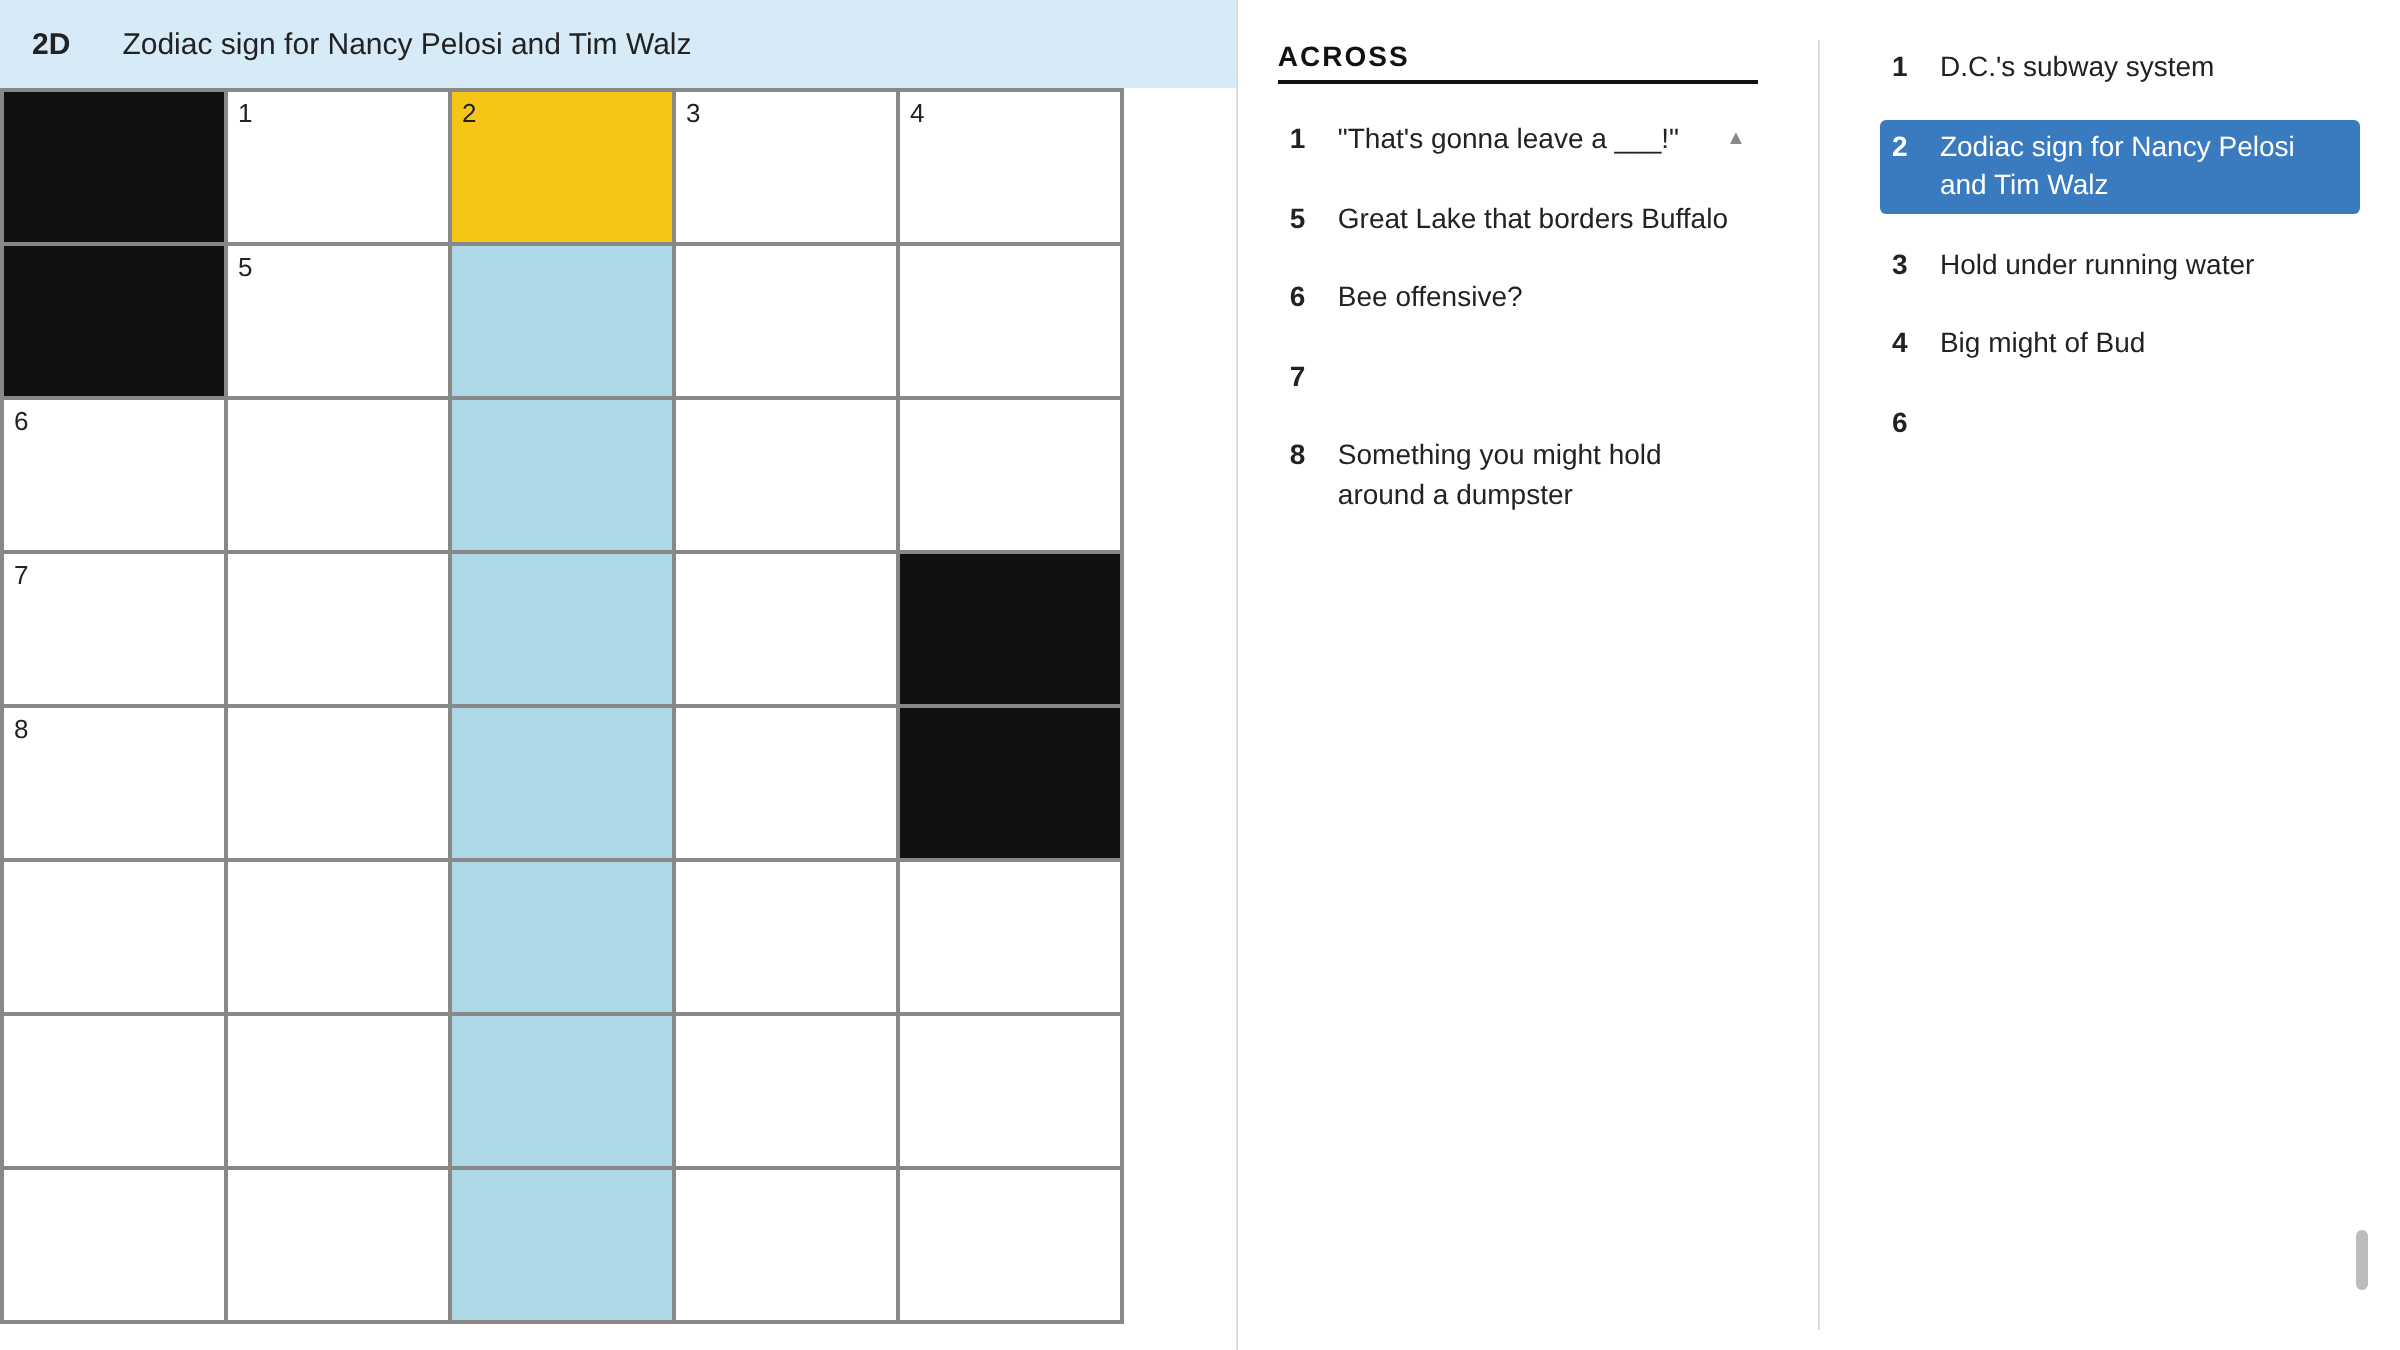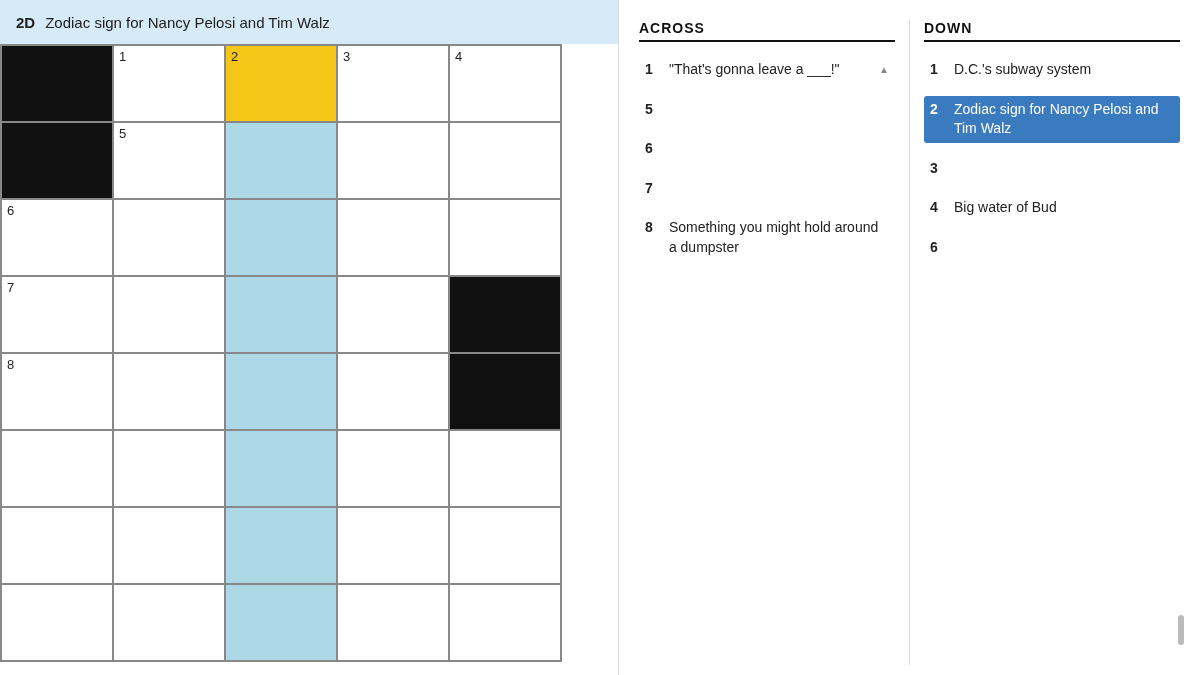--- a/index.html
+++ b/index.html
@@ -23,21 +23,21 @@
 
     .clue-bar {
       background: #d6eaf8;
       padding: 10px 16px;
       font-size: 15px;
       font-weight: normal;
       color: #222;
       min-height: 44px;
       display: flex;
       align-items: center;
-      gap: 10px;
+      gap: 26px;
     }
 
     .clue-bar-number {
       font-weight: bold;
     }
 
     .grid-wrapper {
       flex: 1;
       padding: 0;
       display: flex;
@@ -82,21 +82,21 @@
 
     
     .right-panel {
       width: 584px;
       height: 675px;
       display: flex;
       flex-direction: row;
       background: #fff;
       border-left: 1px solid #ddd;
       padding: 20px 10px 10px 10px;
-      gap: 0;
+      gap: 16px;
     }
 
     .clues-column {
       flex: 1;
       padding: 0 10px;
     }
 
     .clues-column-title {
       font-size: 14px;
       font-weight: bold;
@@ -231,51 +231,53 @@
   <div class="clues-column">
     <div class="clues-column-title">ACROSS</div>
     <div id="across-clues-container">
         <div class="clue-item">
           <span class="clue-num">1</span>
           <span class="clue-text">"That's gonna leave a ___!"</span>
           <span class="sort-icon">▲</span>
         </div>
         <div class="clue-item">
           <span class="clue-num">5</span>
+          <span class="clue-text">Great Lake that borders Buffalo</span>
         </div>
         <div class="clue-item">
           <span class="clue-num">6</span>
+          <span class="clue-text">Bee offensive?</span>
         </div>
         <div class="clue-item">
           <span class="clue-num">7</span>
         </div>
         <div class="clue-item">
           <span class="clue-num">8</span>
           <span class="clue-text">Something you might hold around a dumpster</span>
         </div>
       </div>
   </div>
   <div class="divider"></div>
   <div class="clues-column" style="position:relative;">
-    <div class="clues-column-title">DOWN</div>
     <div id="down-clues-container">
         <div class="clue-item">
           <span class="clue-num">1</span>
           <span class="clue-text">D.C.'s subway system</span>
         </div>
         <div class="clue-item highlighted">
           <span class="clue-num">2</span>
           <span class="clue-text">Zodiac sign for Nancy Pelosi and Tim Walz</span>
         </div>
         <div class="clue-item">
           <span class="clue-num">3</span>
+          <span class="clue-text">Hold under running water</span>
         </div>
         <div class="clue-item">
           <span class="clue-num">4</span>
-          <span class="clue-text">Big water of Bud</span>
+          <span class="clue-text">Big might of Bud</span>
         </div>
         <div class="clue-item">
           <span class="clue-num">6</span>
         </div>
       </div>
     <div class="scrollbar-hint"></div>
   </div>
 </div>
 
 </body></html>

